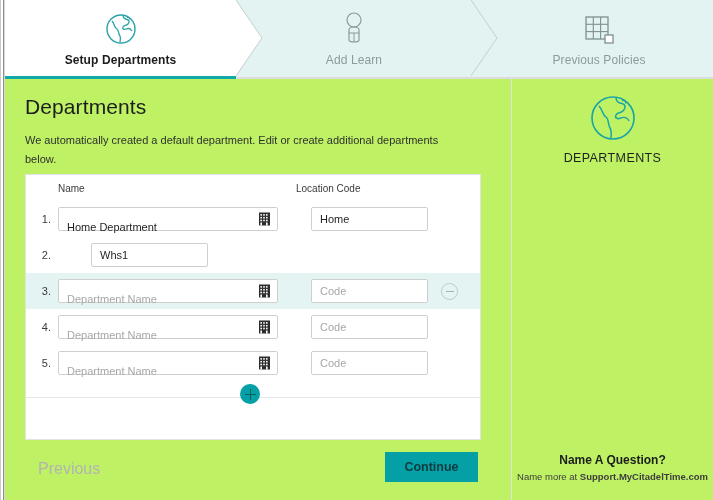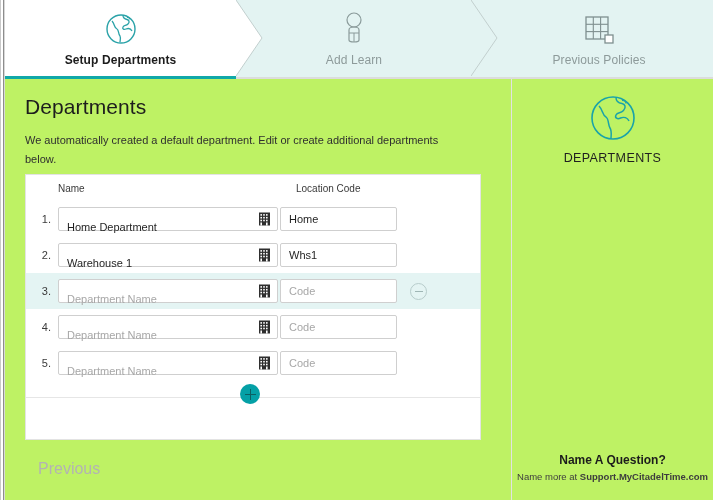--- a/index.html
+++ b/index.html
@@ -173,21 +173,21 @@
     position: relative;
     height: 24px;
     border: 1px solid #cfcfcf;
     border-radius: 2px;
     background: #ffffff;
     box-sizing: border-box;
     display: flex;
     align-items: center;
   }
   .field-name { width: 220px; }
-  .field-code { width: 117px; margin-left: 2px; }
+  .field-code { width: 117px; margin-left: 33px; }
   .field input {
     border: 0;
     outline: none;
     background: transparent;
     font-family: "Liberation Sans", sans-serif;
     font-size: 11px;
     color: #1f1f1f;
     padding: 0 8px;
     width: 100%;
     height: 100%;
@@ -399,39 +399,20 @@
             </g>
           </svg>
         </div>
         <div class="field field-code">
           <input type="text" value="Home" style="">
         </div>
       </div>
 
       <div class="row" style="top:62px;">
         <div class="row-num">2.</div>
-        <div class="field field-name">
-          <input type="text" value="Warehouse 1" style="">
-          <svg class="bldg-icon" viewBox="0 0 13 15">
-            <rect x="1" y="1" width="11" height="13" fill="#2e2e2e"></rect>
-            <g fill="#ffffff">
-              <rect x="2.4" y="2.6" width="1.6" height="1.6"></rect>
-                <rect x="5.2" y="2.6" width="1.6" height="1.6"></rect>
-                <rect x="8" y="2.6" width="1.6" height="1.6"></rect>
-              <rect x="2.4" y="5.4" width="1.6" height="1.6"></rect>
-                <rect x="5.2" y="5.4" width="1.6" height="1.6"></rect>
-                <rect x="8" y="5.4" width="1.6" height="1.6"></rect>
-              <rect x="2.4" y="8.2" width="1.6" height="1.6"></rect>
-                <rect x="5.2" y="8.2" width="1.6" height="1.6"></rect>
-                <rect x="8" y="8.2" width="1.6" height="1.6"></rect>
-              <rect x="2.4" y="11" width="1.6" height="3"></rect>
-                <rect x="8" y="11" width="1.6" height="3"></rect>
-            </g>
-          </svg>
-        </div>
         <div class="field field-code">
           <input type="text" value="Whs1" style="">
         </div>
       </div>
 
       <div class="row highlight" style="top:98px;">
         <div class="row-num">3.</div>
         <div class="field field-name">
           <input type="text" placeholder="Department Name" style="">
           <svg class="bldg-icon" viewBox="0 0 13 15">
@@ -506,20 +487,21 @@
         </div>
         <div class="field field-code">
           <input type="text" placeholder="Code" style="">
         </div>
       </div>
 
       <div class="card-divider"></div>
       <button class="add-btn"></button>
     </div>
 
+    <button class="btn-continue">Continue</button>
   </div>
 
   <div class="right-pane">
     <div class="rp-icon">
       <svg width="54" height="54" viewBox="0 0 54 54">
         <circle cx="27" cy="27" r="21" fill="none" stroke="#19a3a9" stroke-width="1.6"></circle>
         <path d="M13 15 C17 19 16 24 20 26 C23 28 22 34 24 37 C26 40 25 45 25 47.5" fill="none" stroke="#19a3a9" stroke-width="1.5"></path>
         <path d="M30 6.4 C30 10 33 12 36 12.5 C39 13 40.5 16.5 37.5 19.5 C34.5 22.5 31.5 21 30 24 C28.5 27 31.5 28.5 34.5 27 C38 25.5 41.5 27 43 30" fill="none" stroke="#19a3a9" stroke-width="1.5"></path>
         <path d="M36 9.5 C38 9 40 10.5 40 12.5" fill="none" stroke="#19a3a9" stroke-width="1.3"></path>
       </svg>

